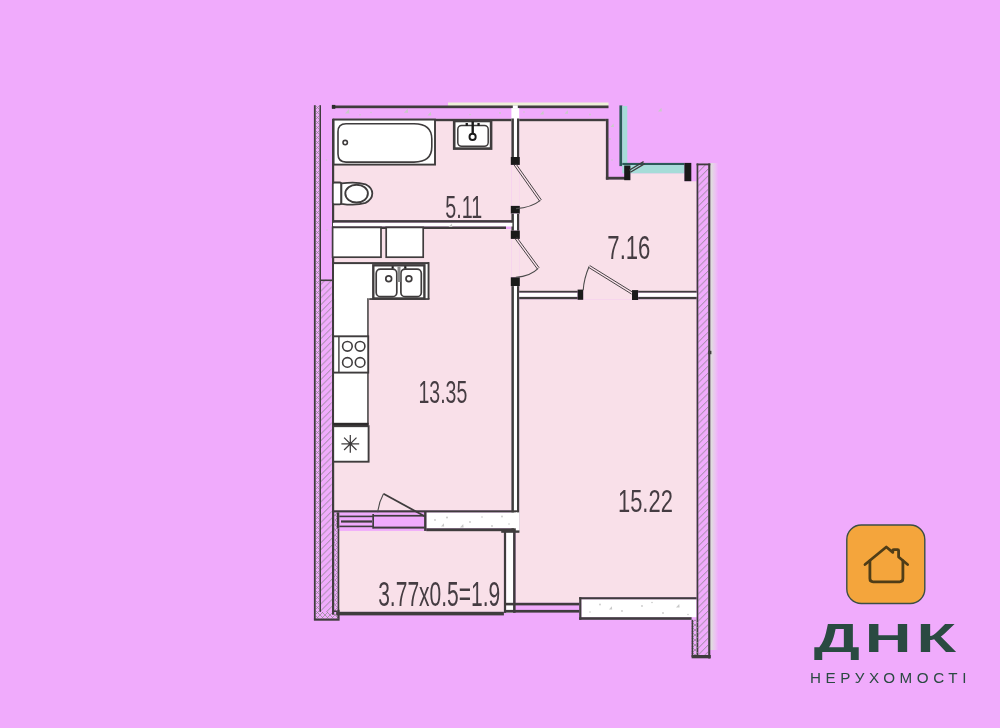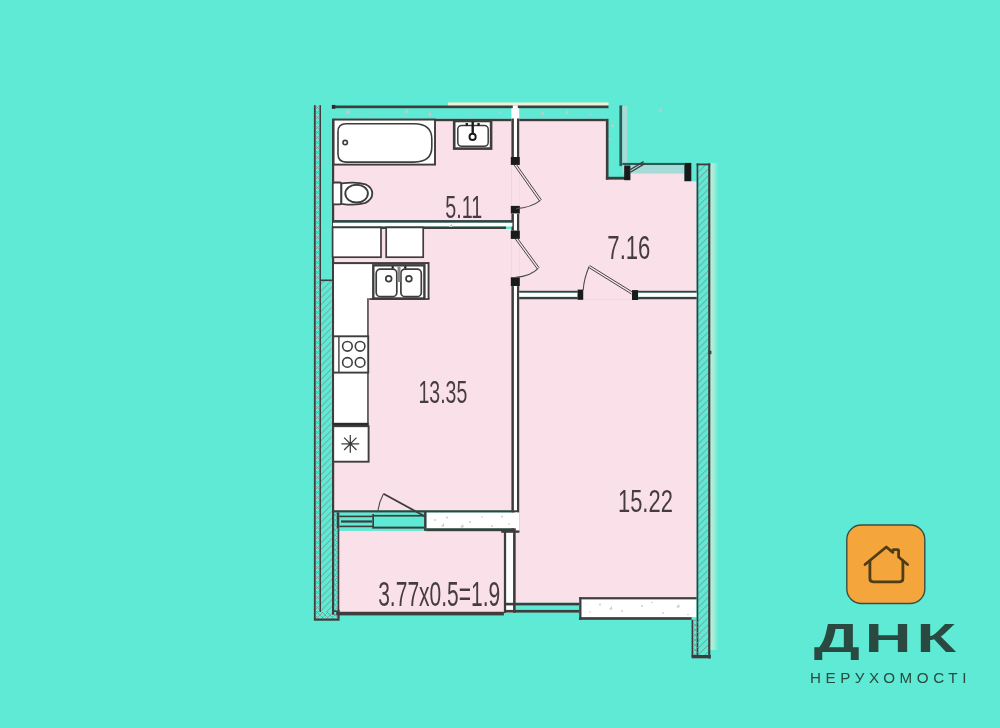--- a/index.html
+++ b/index.html
@@ -1,16 +1,16 @@
 <!DOCTYPE html>
 <html><head>
 <meta charset="utf-8">
 <style>
   html,body{margin:0;padding:0;background:#fff;}
-  #page{position:relative;width:1000px;height:728px;background:#5eead4;overflow:hidden;
+  #page{position:relative;width:1000px;height:728px;background:#f0abfc;overflow:hidden;
         font-family:"Liberation Sans", sans-serif;}
 </style>
 </head>
 <body>
 <div id="page">
 <svg width="1000" height="728" viewBox="0 0 1000 728">
 <defs>
   <pattern id="dhatch" width="6.8" height="6.8" patternUnits="userSpaceOnUse">
     <path d="M-1.7,1.7 L1.7,-1.7 M-1.7,8.5 L8.5,-1.7 M5.1,8.5 L8.5,5.1" stroke="#808080" stroke-width="0.8" fill="none"></path>
   </pattern>

